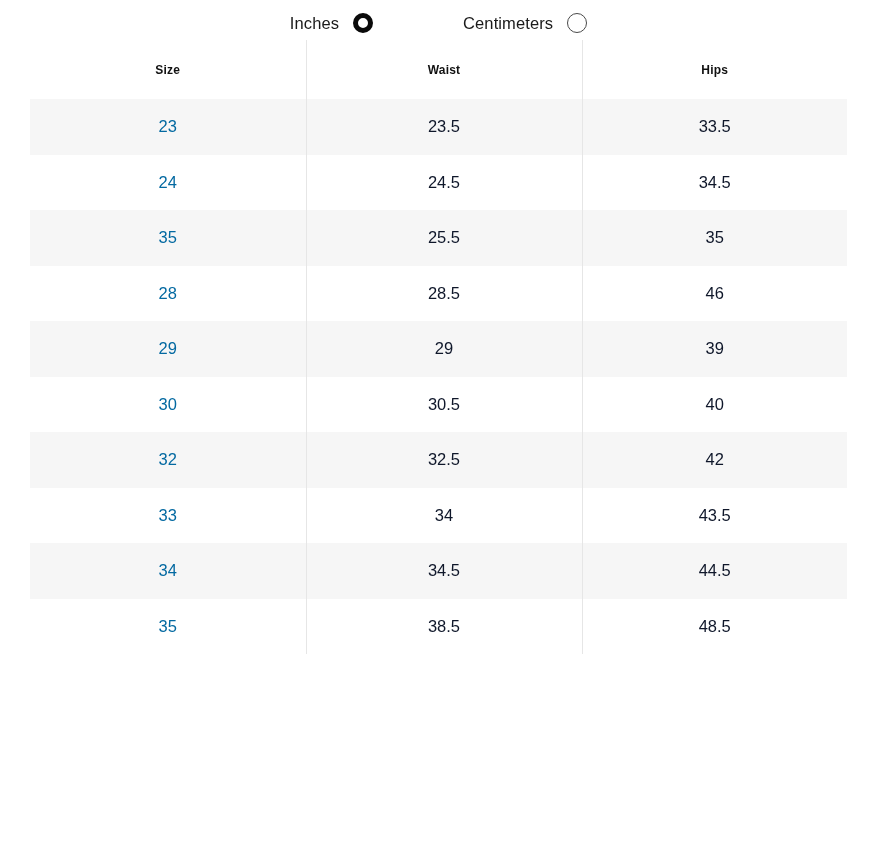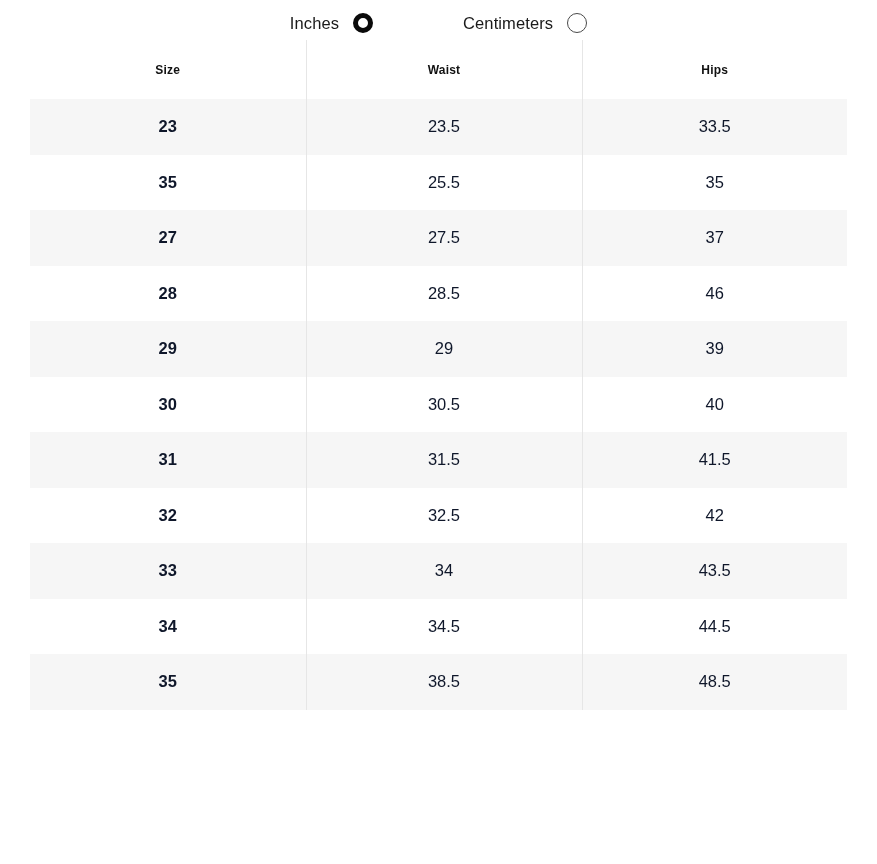--- a/index.html
+++ b/index.html
@@ -75,22 +75,22 @@
     color: #111111;
     letter-spacing: 0.2px;
   }
   table.size-table tbody td {
     height: 55.5px;
     font-size: 16.5px;
     font-weight: normal;
     color: #0f172a;
   }
   table.size-table tbody td.col-size {
-    font-weight: bold;
-    color: #0f172a;
+    font-weight: normal;
+    color: #0369a1;
   }
   
   table.size-table th:nth-child(2),
   table.size-table td:nth-child(2),
   table.size-table th:nth-child(3),
   table.size-table td:nth-child(3) {
     border-left: 1px solid #e6e6e6;
   }
   
   table.size-table tbody tr:nth-child(odd) td {
@@ -132,48 +132,43 @@
         <th>Hips</th>
       </tr>
     </thead>
     <tbody id="table-body">
         <tr>
           <td class="col-size">23</td>
           <td>23.5</td>
           <td>33.5</td>
         </tr>
         <tr>
+          <td class="col-size">24</td>
+          <td>24.5</td>
+          <td>34.5</td>
+        </tr>
+        <tr>
           <td class="col-size">35</td>
           <td>25.5</td>
           <td>35</td>
-        </tr>
-        <tr>
-          <td class="col-size">27</td>
-          <td>27.5</td>
-          <td>37</td>
         </tr>
         <tr>
           <td class="col-size">28</td>
           <td>28.5</td>
           <td>46</td>
         </tr>
         <tr>
           <td class="col-size">29</td>
           <td>29</td>
           <td>39</td>
         </tr>
         <tr>
           <td class="col-size">30</td>
           <td>30.5</td>
           <td>40</td>
-        </tr>
-        <tr>
-          <td class="col-size">31</td>
-          <td>31.5</td>
-          <td>41.5</td>
         </tr>
         <tr>
           <td class="col-size">32</td>
           <td>32.5</td>
           <td>42</td>
         </tr>
         <tr>
           <td class="col-size">33</td>
           <td>34</td>
           <td>43.5</td>

